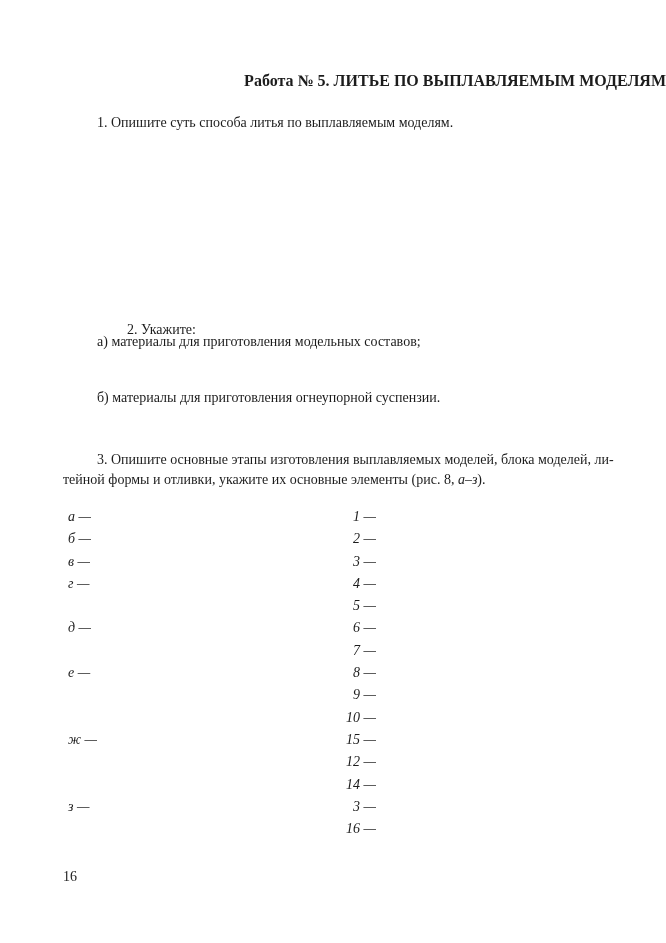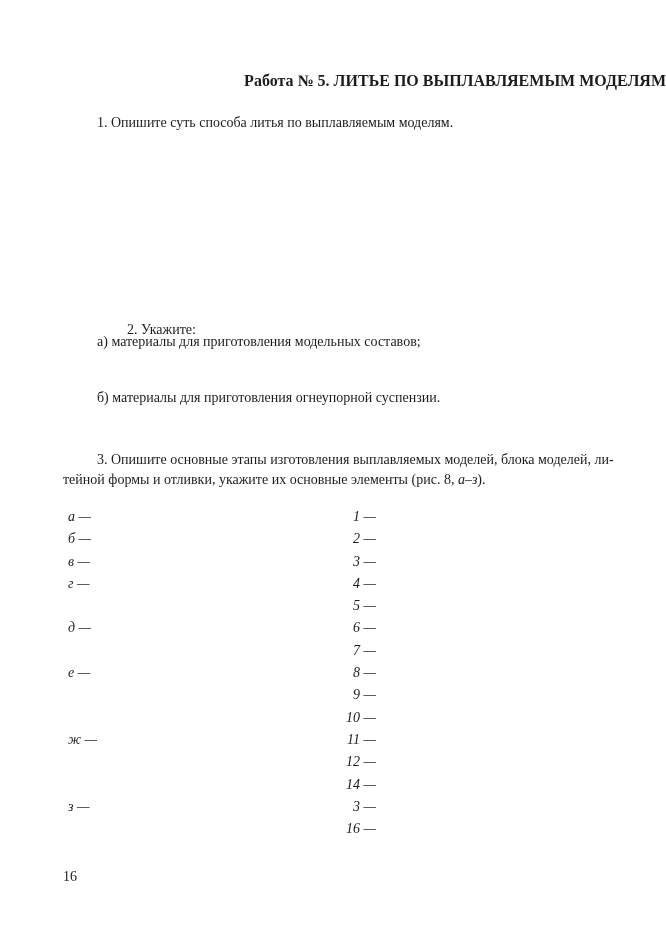--- a/index.html
+++ b/index.html
@@ -131,21 +131,21 @@
     <div class="match-row">
       <span class="letter-cell"></span>
       <span class="number-cell">9 —</span>
     </div>
     <div class="match-row">
       <span class="letter-cell"></span>
       <span class="number-cell">10 —</span>
     </div>
     <div class="match-row">
       <span class="letter-cell">ж —</span>
-      <span class="number-cell">11 —</span>
+      <span class="number-cell">15 —</span>
     </div>
     <div class="match-row">
       <span class="letter-cell"></span>
       <span class="number-cell">12 —</span>
     </div>
     <div class="match-row">
       <span class="letter-cell"></span>
       <span class="number-cell">14 —</span>
     </div>
     <div class="match-row">

